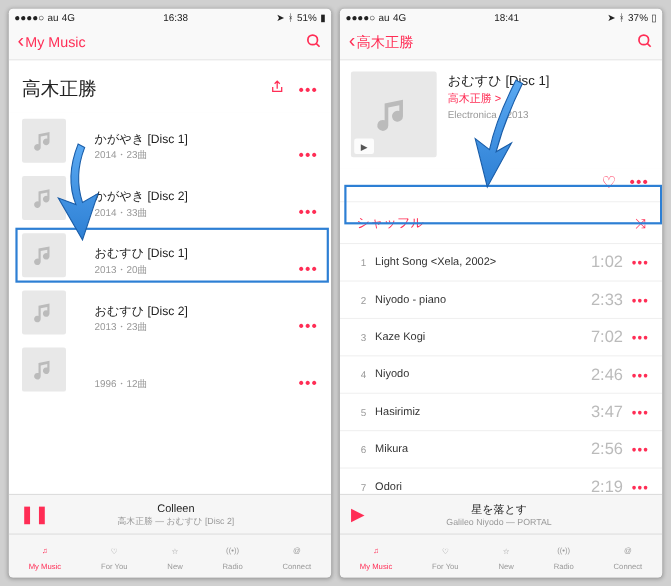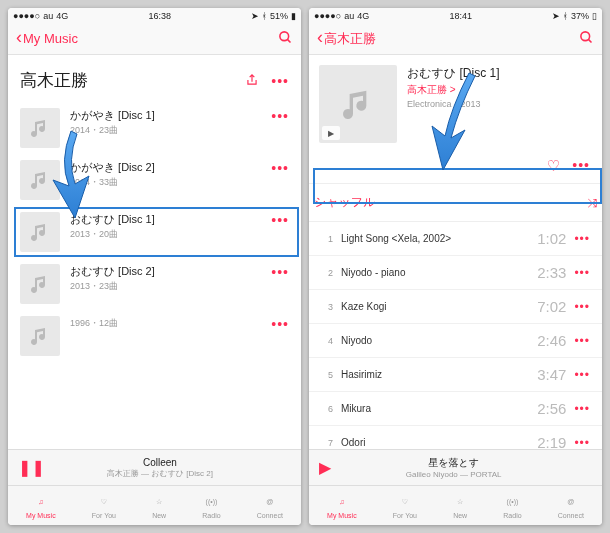--- a/index.html
+++ b/index.html
@@ -8,21 +8,21 @@
 .status-bar { height: 15px; display: flex; align-items: center; justify-content: space-between; padding: 0 5px; font-size: 9px; color: #222; background: #f9f9f9; }
 .status-left, .status-right { display: flex; align-items: center; gap: 3px; }
 .nav-bar { height: 32px; display: flex; align-items: center; justify-content: space-between; padding: 0 8px; background: #f9f9f9; border-bottom: 1px solid #e2e2e2; }
 .nav-back { display: flex; align-items: center; color: #ff2d55; font-size: 13px; gap: 1px; }
 .nav-back .chev { font-size: 18px; margin-top: -2px; }
 .search-ic { color: #ff2d55; }
 .artist-header { padding: 14px 12px 10px; display: flex; align-items: center; justify-content: space-between; background: #fff; }
 .artist-name { font-size: 17px; font-weight: 400; color: #222; }
 .artist-actions { display: flex; gap: 12px; align-items: center; color: #ff2d55; }
 .album-list { flex: 1; overflow-y: auto; background: #fff; }
-.album-row { display: flex; align-items: flex-start; padding: 6px 12px; gap: 10px; }
+.album-row { display: flex; align-items: flex-end; padding: 6px 12px; gap: 26px; }
 .album-art { width: 40px; height: 40px; background: #e8e8e8; display: flex; align-items: center; justify-content: center; border-radius: 2px; flex-shrink: 0; }
 .album-art svg { width: 24px; height: 24px; fill: #bbb; }
 .album-text { flex: 1; }
 .album-title { font-size: 11px; color: #222; }
 .album-sub { font-size: 9px; color: #999; margin-top: 1px; }
 .row-more { color: #ff2d55; font-size: 14px; letter-spacing: 1px; }
 .now-playing { height: 36px; border-top: 1px solid #ddd; background: #f6f6f6; display: flex; align-items: center; padding: 0 10px; gap: 10px; }
 .np-btn { color: #ff2d55; font-size: 16px; }
 .np-text { flex: 1; text-align: center; }
 .np-title { font-size: 10px; color: #222; }
@@ -37,21 +37,21 @@
 
 .album-header { padding: 10px; display: flex; gap: 10px; background: #fff; }
 .big-art { width: 78px; height: 78px; background: #e8e8e8; display: flex; align-items: center; justify-content: center; position: relative; border-radius: 2px; }
 .big-art svg.note { width: 40px; height: 40px; fill: #bbb; }
 .play-badge { position: absolute; bottom: 3px; left: 3px; width: 18px; height: 14px; background: rgba(255,255,255,.85); border-radius: 2px; display: flex; align-items: center; justify-content: center; font-size: 8px; color: #555; }
 .album-info { flex: 1; }
 .ah-title { font-size: 12px; color: #222; }
 .ah-artist { font-size: 10px; color: #ff2d55; margin-top: 1px; }
 .ah-meta { font-size: 9px; color: #999; margin-top: 1px; }
 .album-actions { padding: 4px 12px 8px; display: flex; justify-content: flex-end; gap: 12px; color: #ff2d55; font-size: 15px; background: #fff; border-bottom: 1px solid #eee; }
-.shuffle-row { padding: 10px 5px; display: flex; justify-content: space-between; align-items: center; color: #ff2d55; font-size: 12px; border-bottom: 1px solid #eee; background: #fff; }
+.shuffle-row { padding: 10px 15px; display: flex; justify-content: space-between; align-items: center; color: #ff2d55; font-size: 12px; border-bottom: 1px solid #eee; background: #fff; }
 .track-list { flex: 1; overflow: hidden; background: #fff; }
 .track-row { display: flex; align-items: center; padding: 8px 12px; border-bottom: 1px solid #f0f0f0; gap: 8px; }
 .track-num { width: 12px; text-align: right; font-size: 9px; color: #999; }
 .track-title { flex: 1; font-size: 10px; color: #333; }
 .track-dur { font-size: 15px; color: #bbb; }
 .track-more { color: #ff2d55; font-size: 12px; letter-spacing: 1px; }
 </style>
 </head>
 <body>
 

